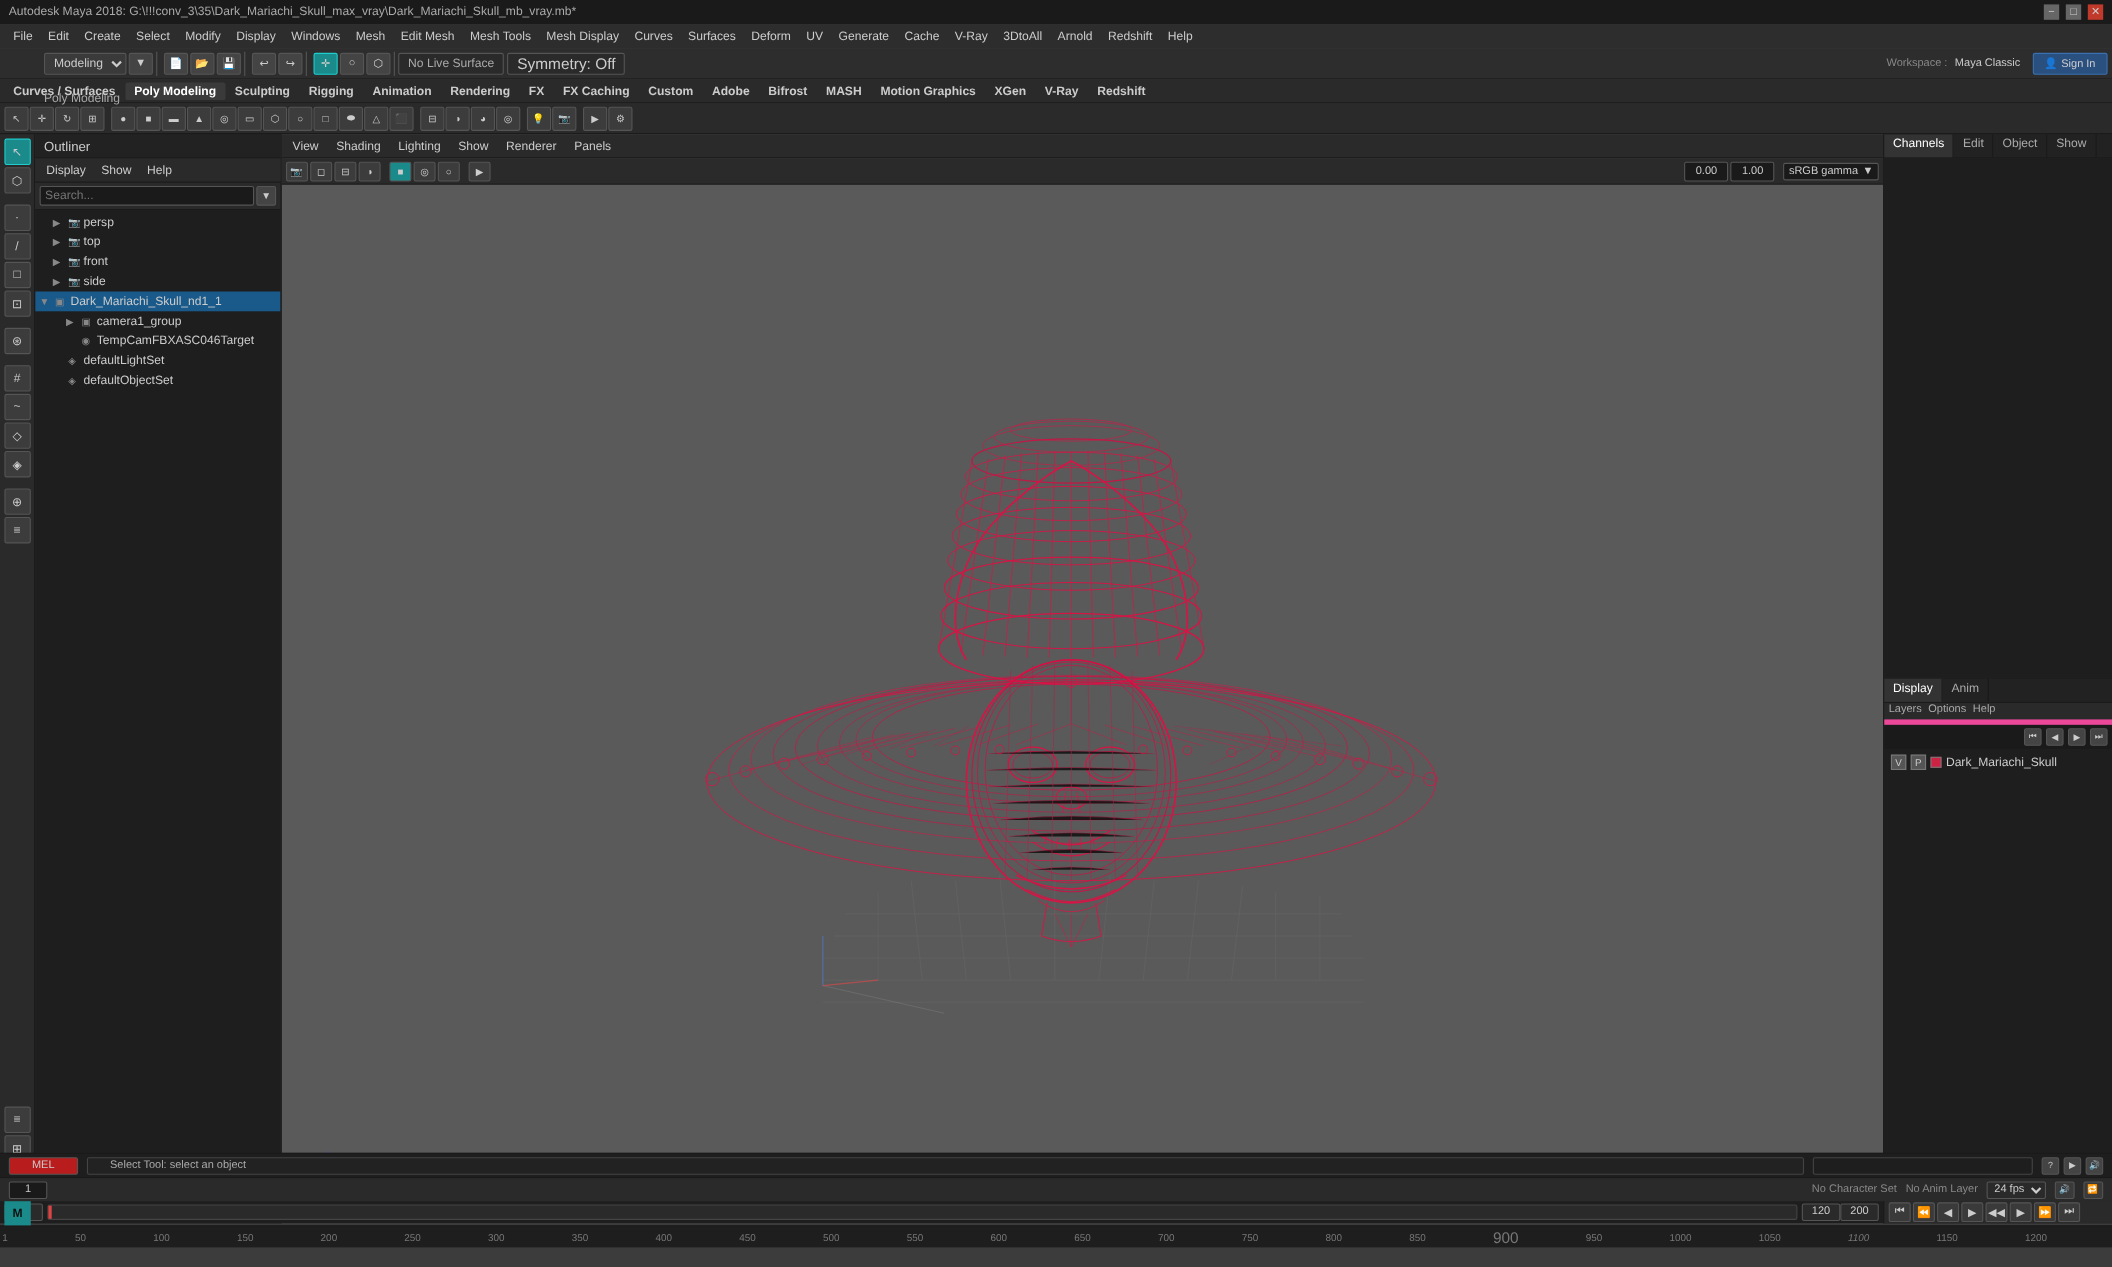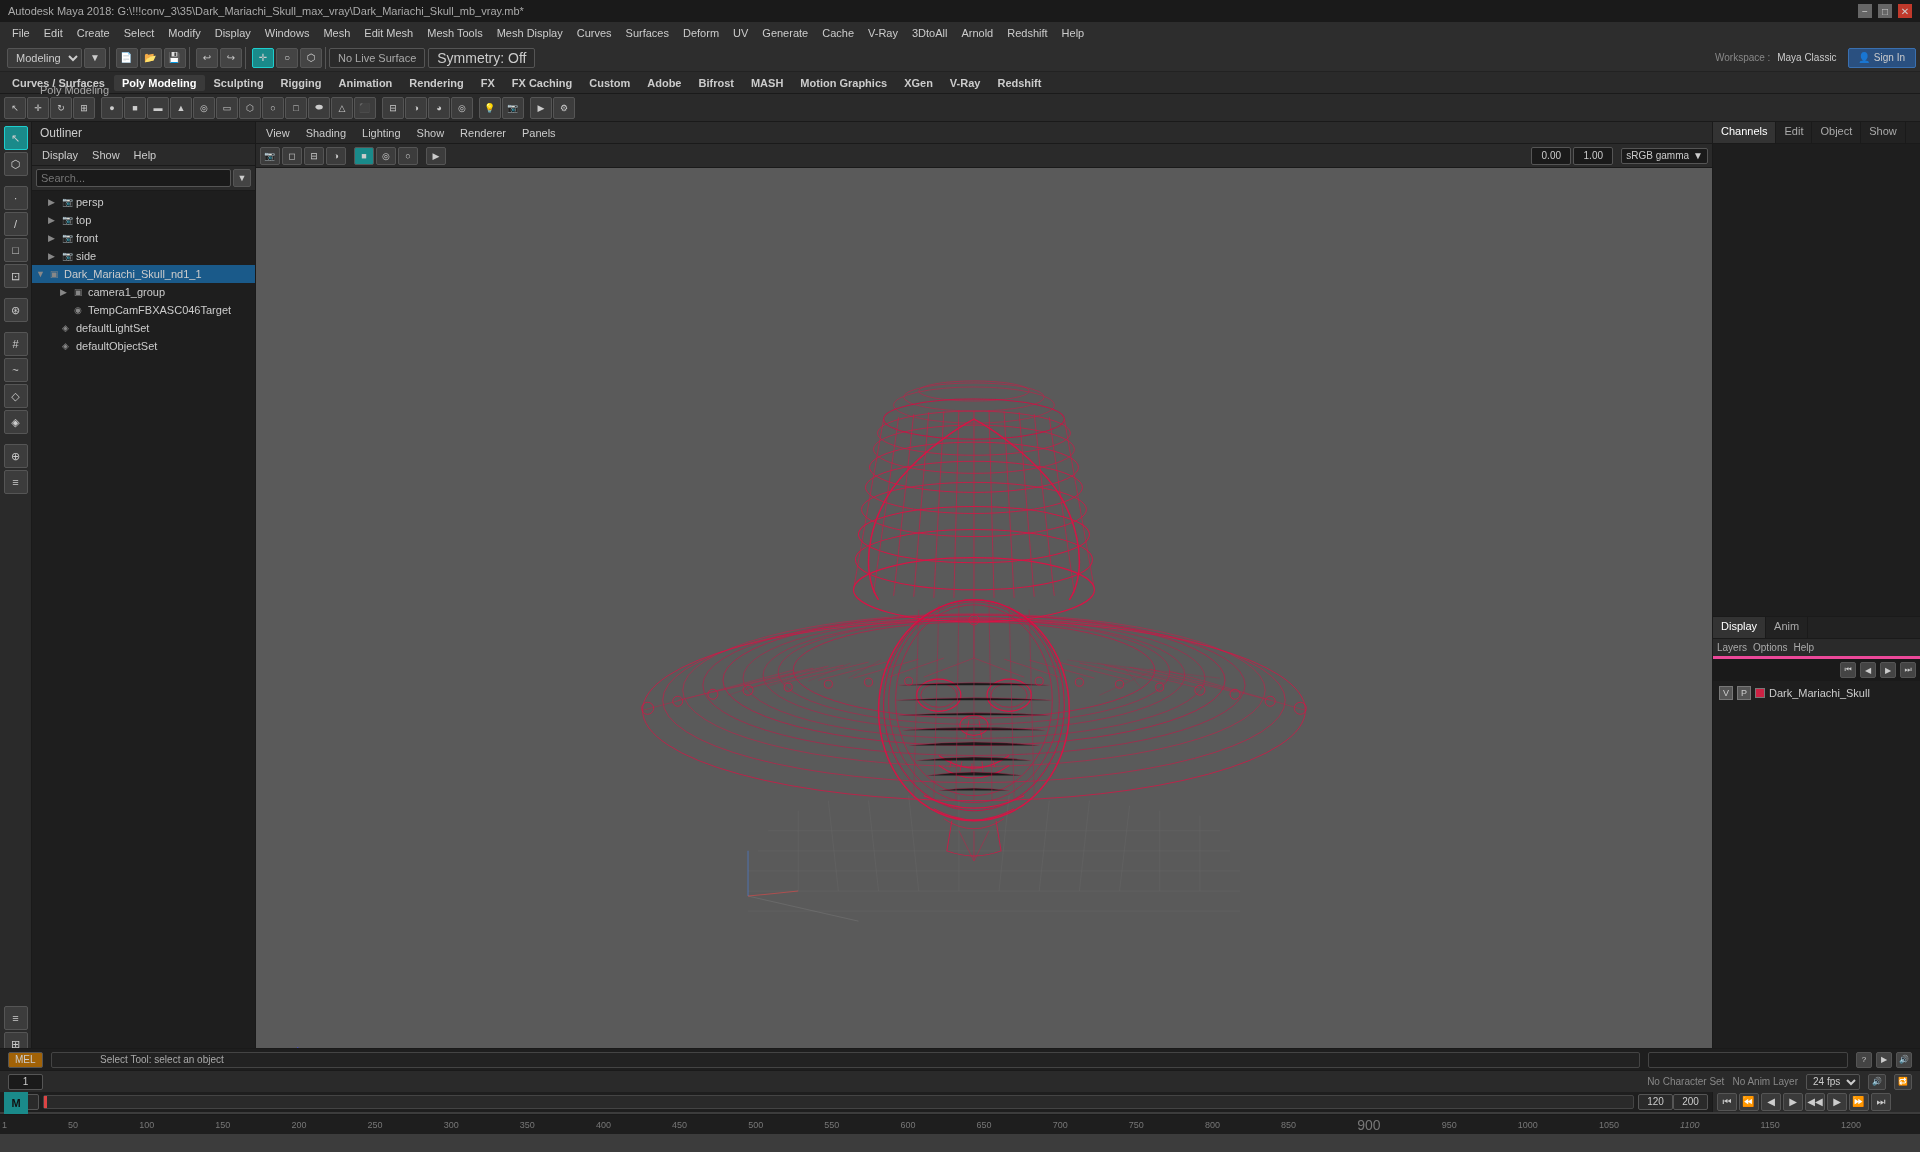--- a/index.html
+++ b/index.html
@@ -101,20 +101,21 @@
     .tb-btn.active { background: #1a8a8a; border-color: #1ecece; }
     .tb-dropdown {
       background: #3a3a3a;
       border: 1px solid #555;
       color: #ccc;
       height: 20px;
       font-size: 11px;
       padding: 0 4px;
       cursor: pointer;
       border-radius: 2px;
+      margin-left: 33px;
     }
     .live-surface-btn {
       background: #2a2a2a;
       border: 1px solid #555;
       color: #aaaaaa;
       height: 20px;
       padding: 0 8px;
       font-size: 11px;
       cursor: pointer;
       border-radius: 2px;
@@ -262,24 +263,23 @@
       font-size: 11px;
       color: #aaa;
       cursor: pointer;
       border-right: 1px solid #1a1a1a;
     }
     .layer-tab.active { color: #fff; background: #333; }
     #layer-sub-tabs {
       display: flex;
       background: #2a2a2a;
       height: 20px;
-      align-items: center;
       padding: 0 4px;
       gap: 6px;
-      border-bottom: 3px solid #ec4899;
+      border-bottom: 5px solid #ec4899;
     }
     .layer-sub-tab {
       font-size: 10px; color: #aaa; cursor: pointer;
     }
     #layer-header-btns {
       display: flex;
       background: #1a1a1a;
       height: 22px;
       align-items: center;
       justify-content: flex-end;
@@ -482,25 +482,25 @@
       position: absolute;
       bottom: 60px; left: 0; right: 0;
       display: flex;
       align-items: center;
       padding: 0 8px;
       gap: 8px;
       border-top: 1px solid #1a1a1a;
       z-index: 100;
     }
     .sb-mode {
-      background: #a16207;
+      background: #b91c1c;
       border: 1px solid #555;
       color: #ccc;
       height: 16px;
-      padding: 0 6px;
+      padding: 0 20px;
       font-size: 10px;
       display: flex; align-items: center;
       border-radius: 2px;
       text-align: right;
     }
 
     
     #poly-modeling-label {
       position: absolute;
       top: 84px;

